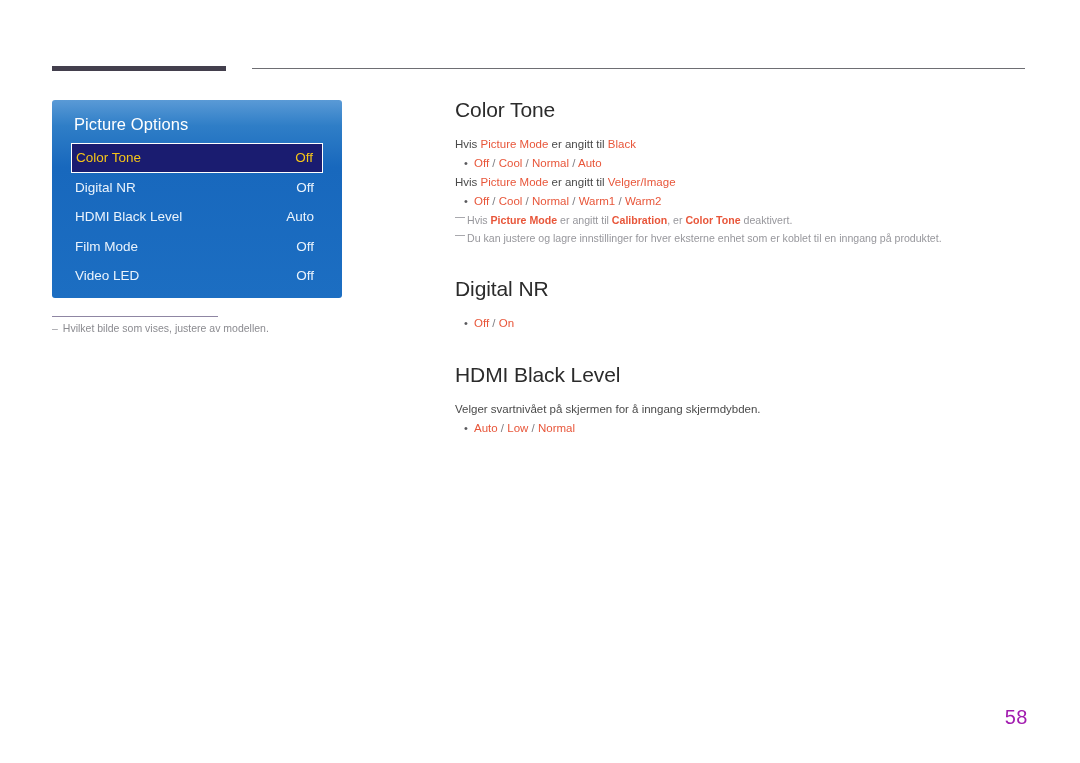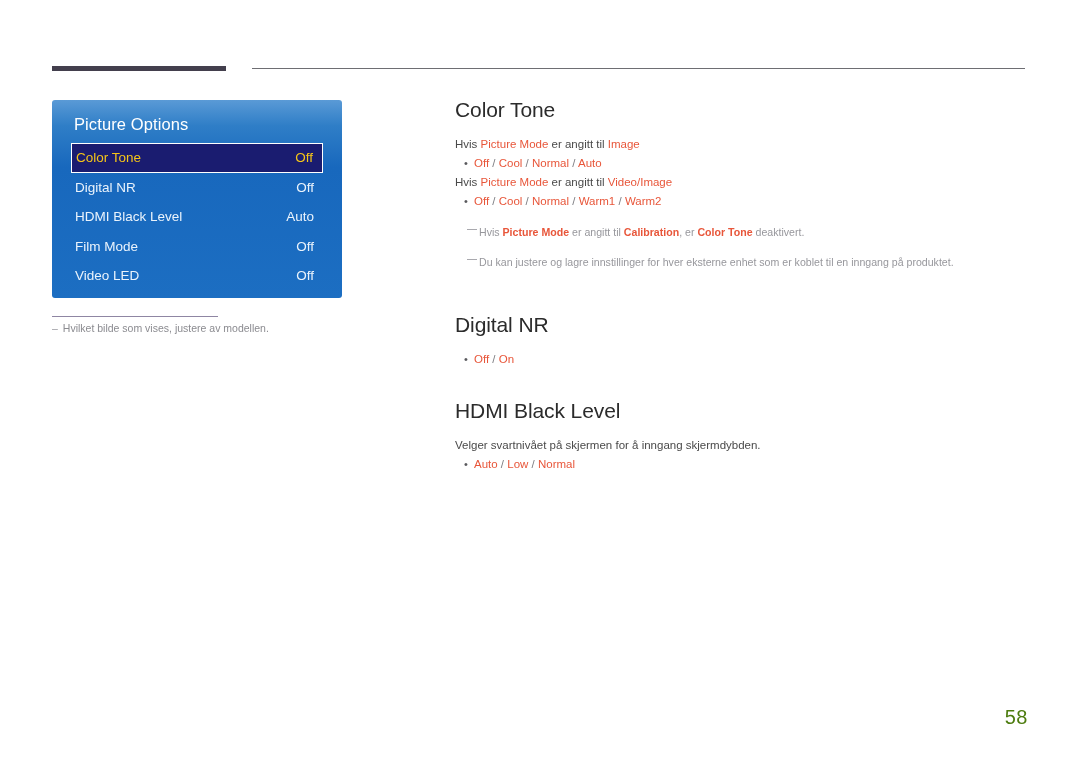--- a/index.html
+++ b/index.html
@@ -142,39 +142,39 @@
     font-size: 11px;
     line-height: 19px;
   }
   .bullet-txt { color: #e8563a; }
   .note-line {
     font-size: 10.6px;
     line-height: 18px;
     color: #97979c;
     display: flex;
     align-items: flex-start;
-    margin: 12px;
+    margin: 0;
   }
   .note-dash {
     flex: 0 0 auto;
     width: 10px;
     margin-right: 2px;
     border-top: 1px solid #a9a9ae;
     margin-top: 6px;
     height: 0;
   }
   .note-txt .hl { color: #e8563a; font-weight: bold; }
 
   
   .page-num {
     position: absolute;
     right: 52px;
     top: 706px;
     font-size: 20px;
-    color: #4d7c0f;
+    color: #a21caf;
     letter-spacing: 0.5px;
     margin-left: 48px;
   }
 </style>
 </head>
 <body>
 
 <div class="rule-thick"></div>
 <div class="rule-thin"></div>
 
@@ -214,30 +214,30 @@
 <div class="osd-foot">
   <span class="dash">‒</span>
   <span>Hvilket bilde som vises, justere av modellen.</span>
 </div>
 
 <div class="content">
 
   <h2 class="sec">Color Tone</h2>
 
   <p class="para">
-    <span>Hvis </span><span class="hl">Picture Mode</span><span> er angitt til </span><span class="hl">Image</span>
+    <span>Hvis </span><span class="hl">Picture Mode</span><span> er angitt til </span><span class="hl">Black</span>
   </p>
 
   <p class="bullet-line">
     <span class="bullet-dot">•</span>
     <span class="bullet-txt"><span>Off</span><span class="sep"> / </span><span>Cool</span><span class="sep"> / </span><span>Normal</span><span class="sep"> / </span><span>Auto</span></span>
   </p>
 
   <p class="para">
-    <span>Hvis </span><span class="hl">Picture Mode</span><span> er angitt til </span><span class="hl">Video/Image</span>
+    <span>Hvis </span><span class="hl">Picture Mode</span><span> er angitt til </span><span class="hl">Velger/Image</span>
   </p>
 
   <p class="bullet-line">
     <span class="bullet-dot">•</span>
     <span class="bullet-txt"><span>Off</span><span class="sep"> / </span><span>Cool</span><span class="sep"> / </span><span>Normal</span><span class="sep"> / </span><span>Warm1</span><span class="sep"> / </span><span>Warm2</span></span>
   </p>
 
   <p class="note-line">
     <span class="note-dash"></span>
     <span class="note-txt"><span>Hvis </span><span class="hl">Picture Mode</span><span> er angitt til </span><span class="hl">Calibration</span><span>, er </span><span class="hl">Color Tone</span><span> deaktivert.</span></span>

